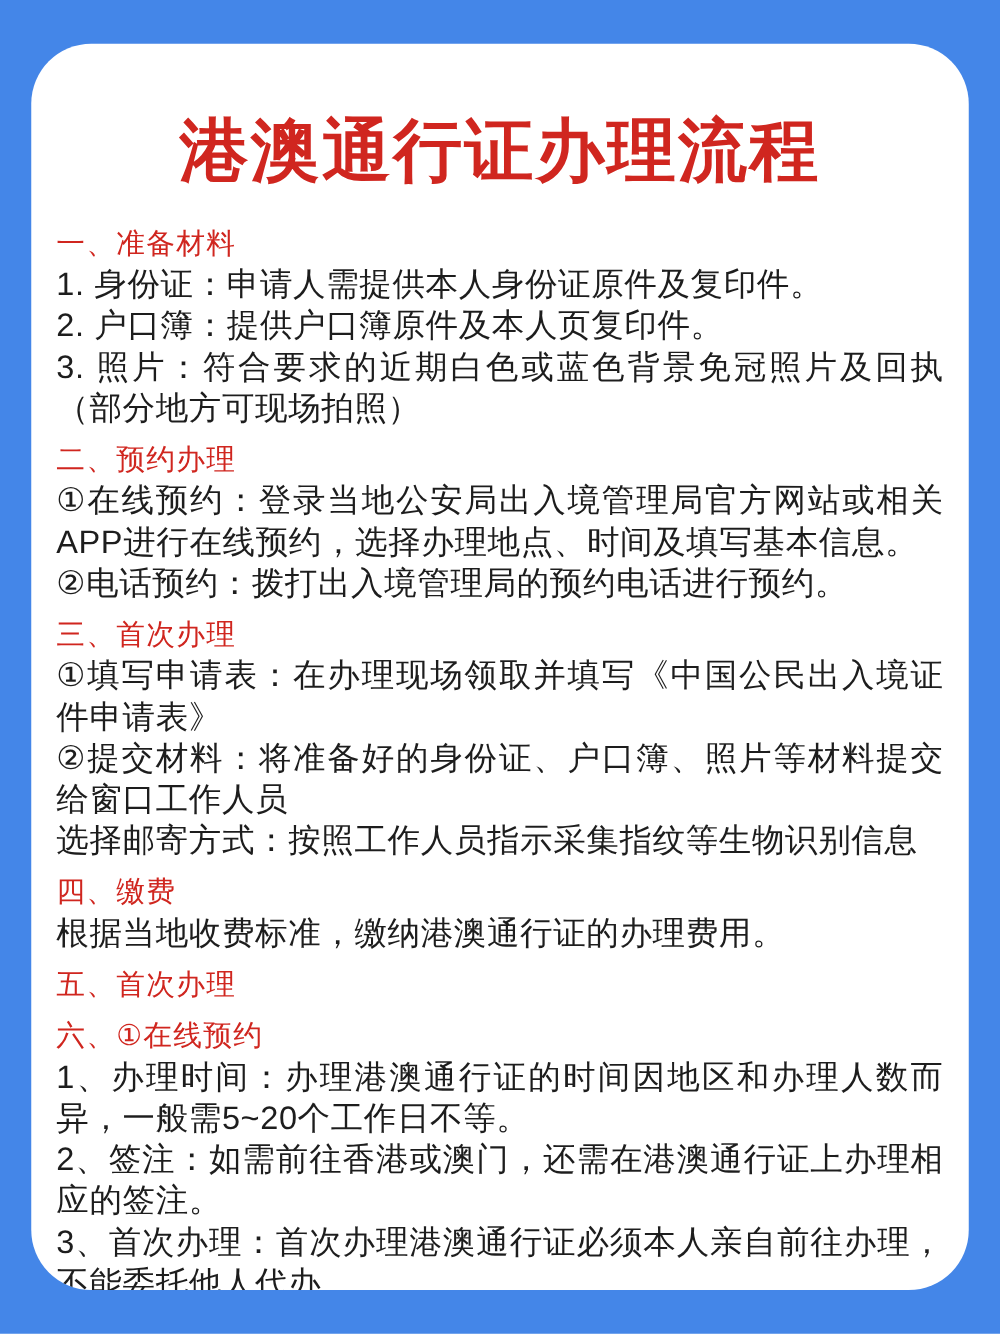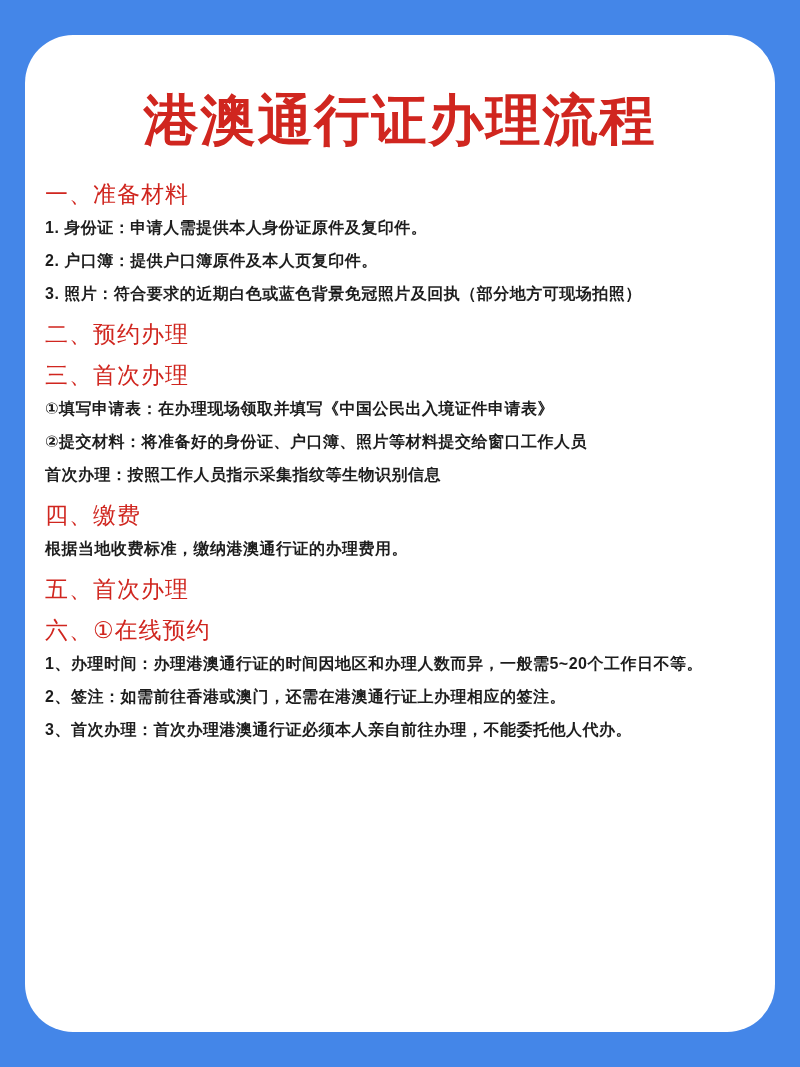--- a/index.html
+++ b/index.html
@@ -37,23 +37,23 @@
   .section-heading{
     margin:8px 0 0 0;
     font-size:23px;
     line-height:33px;
     font-weight:400;
     color:var(--accent);
     letter-spacing:1px;
   }
   .item{
     margin:0;
-    font-size:16px;
+    font-size:26px;
     line-height:33px;
-    font-weight:700;
+    font-weight:400;
     color:var(--text);
     letter-spacing:0.5px;
     text-align:justify;
   }
 </style>
 </head>
 <body>
 
 <div class="card">
   <h1 class="title">港澳通行证办理流程</h1>
@@ -62,28 +62,32 @@
     <h2 class="section-heading">一、准备材料</h2>
     <div>
           <p class="item">1. 身份证：申请人需提供本人身份证原件及复印件。</p>
           <p class="item">2. 户口簿：提供户口簿原件及本人页复印件。</p>
           <p class="item">3. 照片：符合要求的近期白色或蓝色背景免冠照片及回执（部分地方可现场拍照）</p>
         </div>
   </section>
 
   <section class="section">
     <h2 class="section-heading">二、预约办理</h2>
+    <div>
+          <p class="item">①在线预约：登录当地公安局出入境管理局官方网站或相关APP进行在线预约，选择办理地点、时间及填写基本信息。</p>
+          <p class="item">②电话预约：拨打出入境管理局的预约电话进行预约。</p>
+        </div>
   </section>
 
   <section class="section">
     <h2 class="section-heading">三、首次办理</h2>
     <div>
           <p class="item">①填写申请表：在办理现场领取并填写《中国公民出入境证件申请表》</p>
           <p class="item">②提交材料：将准备好的身份证、户口簿、照片等材料提交给窗口工作人员</p>
-          <p class="item">首次办理：按照工作人员指示采集指纹等生物识别信息</p>
+          <p class="item">选择邮寄方式：按照工作人员指示采集指纹等生物识别信息</p>
         </div>
   </section>
 
   <section class="section">
     <h2 class="section-heading">四、缴费</h2>
     <div>
           <p class="item">根据当地收费标准，缴纳港澳通行证的办理费用。</p>
         </div>
   </section>
 

